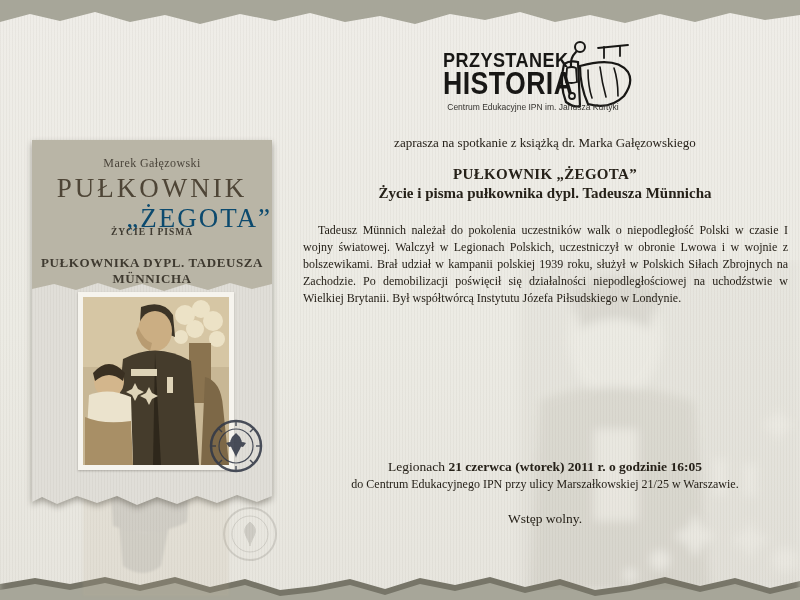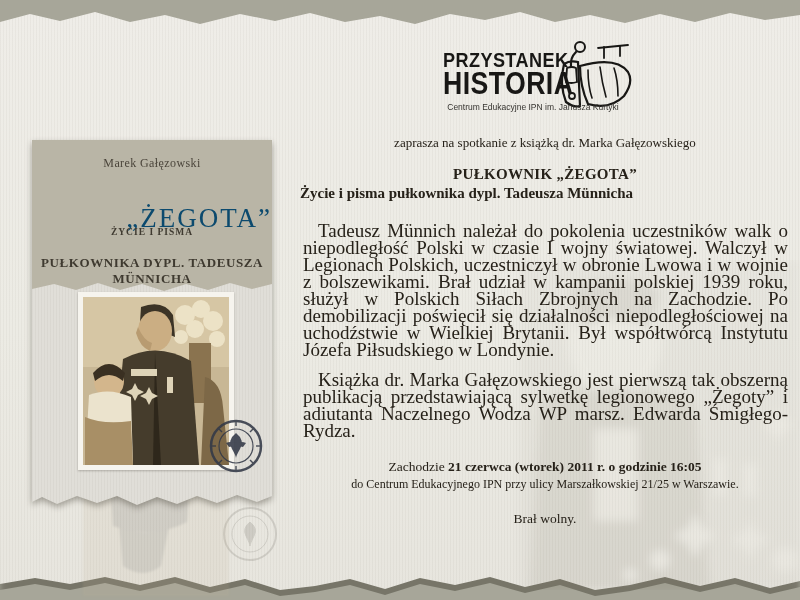--- a/index.html
+++ b/index.html
@@ -67,23 +67,23 @@
   .logo-l2{position:absolute;left:15px;top:24px;font-family:"Liberation Sans",sans-serif;
     font-weight:bold;font-size:31px;letter-spacing:.5px;transform:scaleX(.86);transform-origin:left;}
   .logo-tram{position:absolute;left:112px;top:-4px;}
   .logo-sub{position:absolute;left:0;top:60px;width:210px;text-align:center;
     font-family:"Liberation Sans",sans-serif;font-size:8.5px;color:#35332f;}
   
   .col{color:#262119;}
   .intro{position:absolute;left:300px;top:135px;width:490px;text-align:center;font-size:13px;}
   .h1{position:absolute;left:300px;top:166px;width:490px;text-align:center;
     font-size:15px;font-weight:bold;letter-spacing:.3px;}
-  .h2{position:absolute;left:300px;top:185px;width:490px;
+  .h2{position:absolute;left:300px;top:185px;width:490px;text-align:center;
     font-size:15px;font-weight:bold;}
-  .paras{position:absolute;left:303px;top:222px;width:485px;font-size:19px;line-height:17px;}
+  .paras{position:absolute;left:303px;top:222px;width:485px;font-size:12px;line-height:17px;}
   .paras p{margin:0 0 13px 0;text-align:justify;text-indent:15px;}
   .dateline{position:absolute;left:300px;top:459px;width:490px;text-align:center;font-size:13.5px;}
   .dateline b{font-weight:bold;}
   .venue{position:absolute;left:300px;top:477px;width:490px;text-align:center;font-size:12px;}
   .admission{position:absolute;left:300px;top:511px;width:490px;text-align:center;font-size:13.5px;}
 </style>
 </head>
 <body>
 
 <div class="tear-shadow tear-clip"></div>
@@ -126,20 +126,21 @@
     <rect width="146" height="168" fill="#c2b294"></rect>
     <path d="M40 30 Q60 16 78 30 L86 70 Q60 56 36 72 Z" fill="#4a4131"></path>
     <path d="M30 70 Q70 56 104 74 L110 168 L24 168 Z" fill="#453c2e"></path>
   </svg>
 </div>
 
 <div class="book-wrap">
   <div class="book-card"></div>
   <div class="book-top"></div>
   <div class="book-author">Marek Gałęzowski</div>
+  <div class="book-title1">PUŁKOWNIK</div>
   <div class="book-title2">„ŻEGOTA”</div>
   <div class="book-sub1">ŻYCIE I PISMA</div>
   <div class="book-sub2">PUŁKOWNIKA DYPL. TADEUSZA MÜNNICHA</div>
 
   <div class="book-photo-frame">
     <svg width="146" height="168" viewBox="0 0 146 168">
 
       <rect width="146" height="168" fill="#c8b795"></rect>
       <rect width="146" height="70" fill="#d6c6a4"></rect>
 
@@ -218,22 +219,21 @@
   <div class="logo-sub">Centrum Edukacyjne IPN im. Janusza Kurtyki</div>
 </div>
 
 <div class="col">
   <div class="intro">zaprasza na spotkanie z książką dr. Marka Gałęzowskiego</div>
   <div class="h1">PUŁKOWNIK „ŻEGOTA”</div>
   <div class="h2">Życie i pisma pułkownika dypl. Tadeusza Münnicha</div>
 
   <div class="paras">
     <p>Tadeusz Münnich należał do pokolenia uczestników walk o niepodległość Polski w czasie I wojny światowej. Walczył w Legionach Polskich, uczestniczył w obronie Lwowa i w wojnie z bolszewikami. Brał udział w kampanii polskiej 1939 roku, służył w Polskich Siłach Zbrojnych na Zachodzie. Po demobilizacji poświęcił się działalności niepodległościowej na uchodźstwie w Wielkiej Brytanii. Był współtwórcą Instytutu Józefa Piłsudskiego w Londynie.</p>
-    <p>Książka dr. Marka Gałęzowskiego jest pierwszą tak obszerną publikacją przedstawiającą sylwetkę legionowego „Żegoty” i adiutanta Naczelnego Wodza WP marsz. Edwarda Śmigłego-Rydza.</p>
   </div>
 
   <div class="dateline">
-    <span>Zachodzie </span>
+    <span>Legionach </span>
     <b>21 czerwca (wtorek) 2011 r. o godzinie 16:05</b>
   </div>
   <div class="venue">do Centrum Edukacyjnego IPN przy ulicy Marszałkowskiej 21/25 w Warszawie.</div>
-  <div class="admission">Brał wolny.</div>
+  <div class="admission">Wstęp wolny.</div>
 </div>
 
 </body></html>

